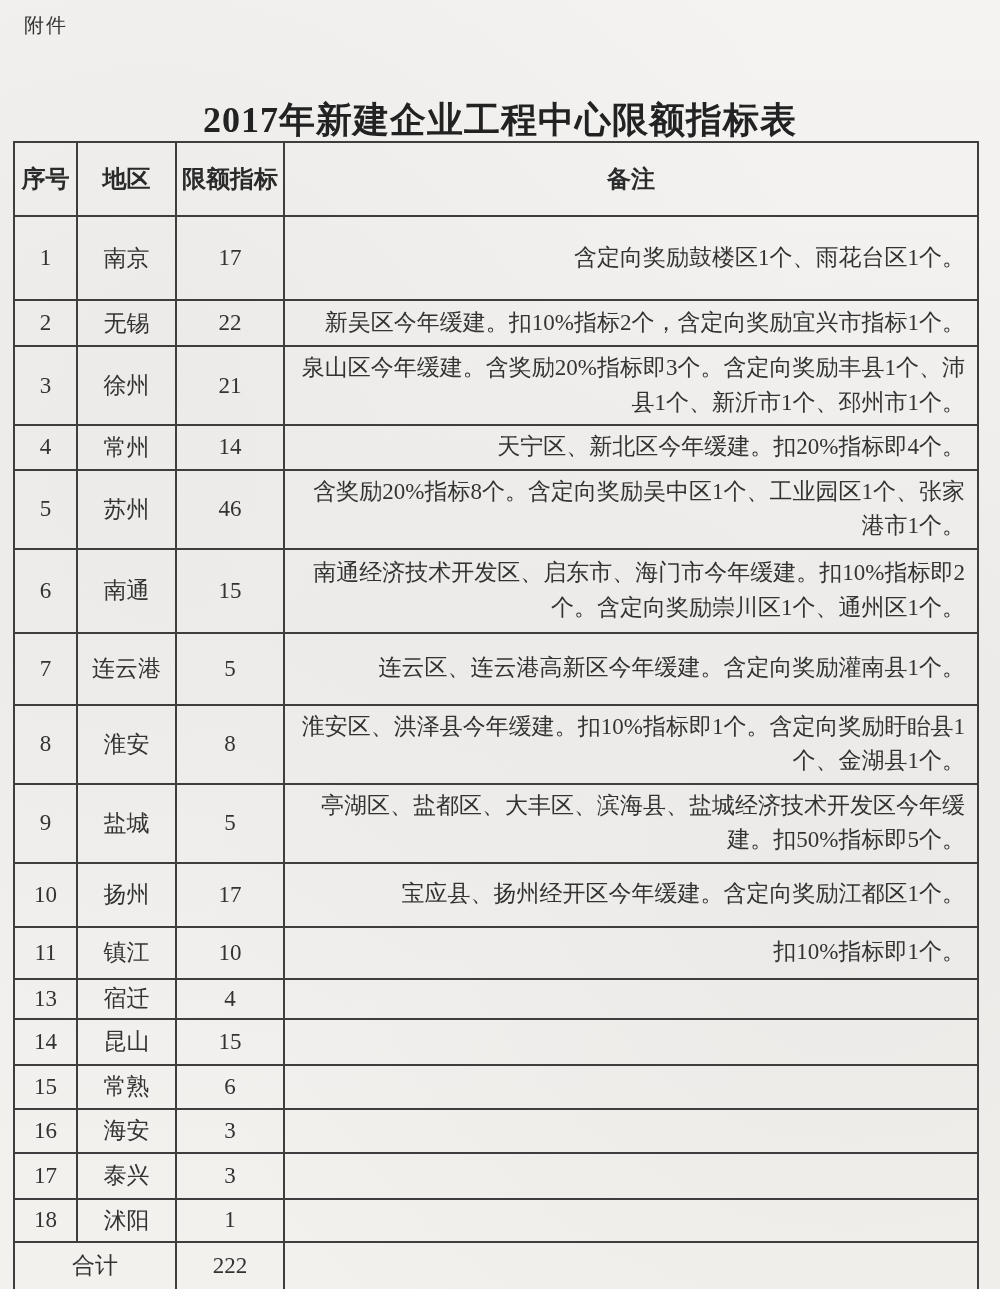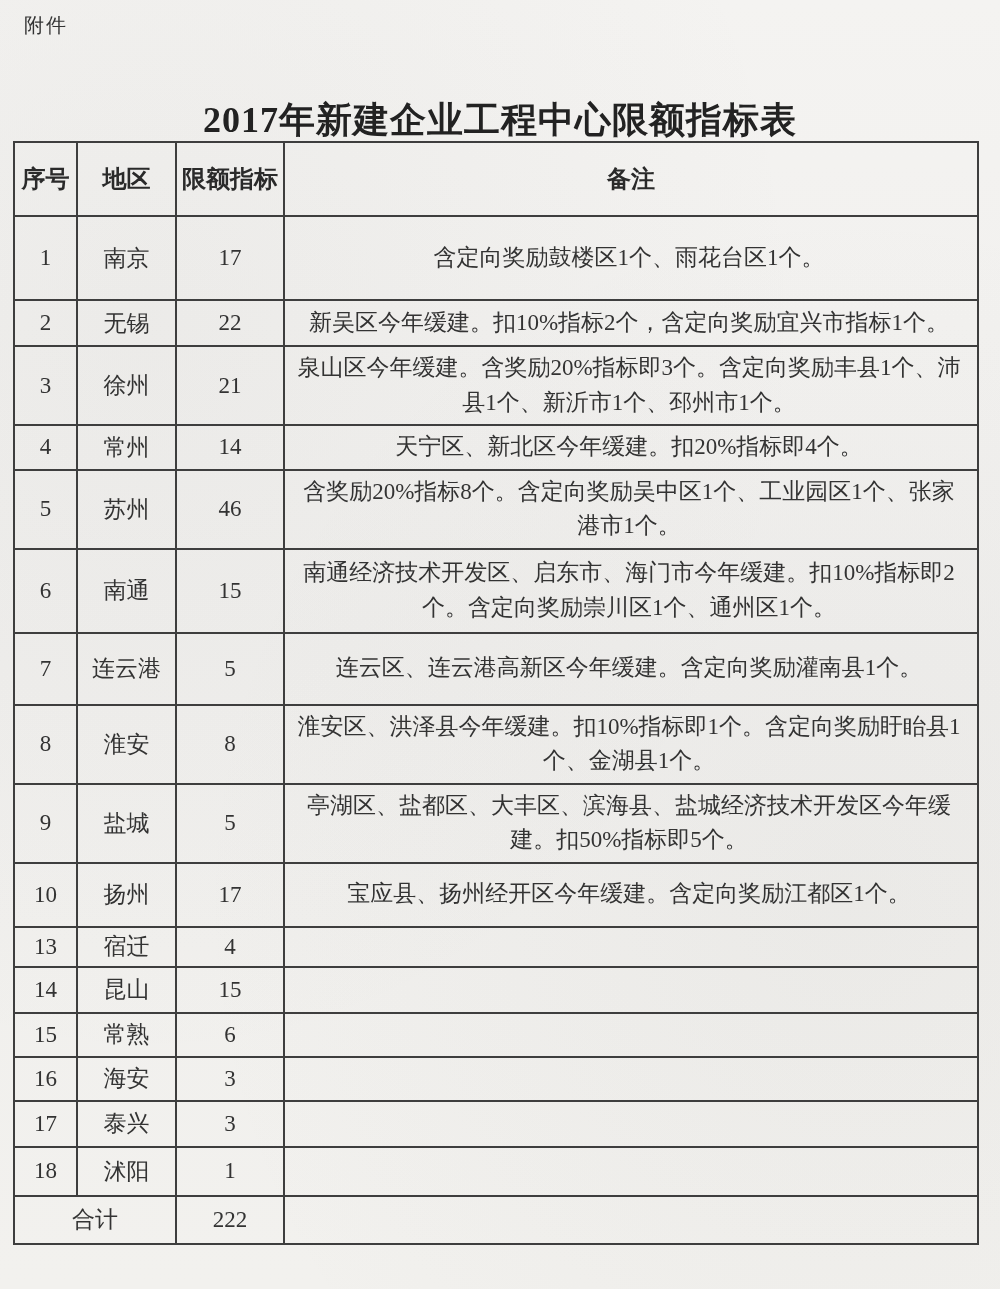--- a/index.html
+++ b/index.html
@@ -59,21 +59,21 @@
     color: #2a2a2a;
   }
   td.c {
     text-align: center;
     vertical-align: middle;
     font-size: 23px;
     padding: 2px 2px;
     color: #333;
   }
   td.r {
-    text-align: center;
+    text-align: right;
     vertical-align: middle;
     font-size: 23px;
     line-height: 1.5;
     padding: 4px 12px 4px 8px;
     color: #333;
   }
 </style>
 </head>
 <body>
 
@@ -150,20 +150,26 @@
       <td class="c">盐城</td>
       <td class="c">5</td>
       <td class="r">亭湖区、盐都区、大丰区、滨海县、盐城经济技术开发区今年缓建。扣50%指标即5个。</td>
     </tr>
     <tr style="height:64px">
       <td class="c">10</td>
       <td class="c">扬州</td>
       <td class="c">17</td>
       <td class="r">宝应县、扬州经开区今年缓建。含定向奖励江都区1个。</td>
     </tr>
+    <tr style="height:52px">
+      <td class="c">11</td>
+      <td class="c">镇江</td>
+      <td class="c">10</td>
+      <td class="r">扣10%指标即1个。</td>
+    </tr>
     <tr style="height:40px">
       <td class="c">13</td>
       <td class="c">宿迁</td>
       <td class="c">4</td>
       <td class="r"></td>
     </tr>
     <tr style="height:46px">
       <td class="c">14</td>
       <td class="c">昆山</td>
       <td class="c">15</td>
@@ -180,21 +186,21 @@
       <td class="c">海安</td>
       <td class="c">3</td>
       <td class="r"></td>
     </tr>
     <tr style="height:46px">
       <td class="c">17</td>
       <td class="c">泰兴</td>
       <td class="c">3</td>
       <td class="r"></td>
     </tr>
-    <tr style="height:49px">
+    <tr style="height:43px">
       <td class="c">18</td>
       <td class="c">沭阳</td>
       <td class="c">1</td>
       <td class="r"></td>
     </tr>
     <tr style="height:48px">
       <td class="c" colspan="2">合计</td>
       <td class="c">222</td>
       <td class="r"></td>
     </tr>

